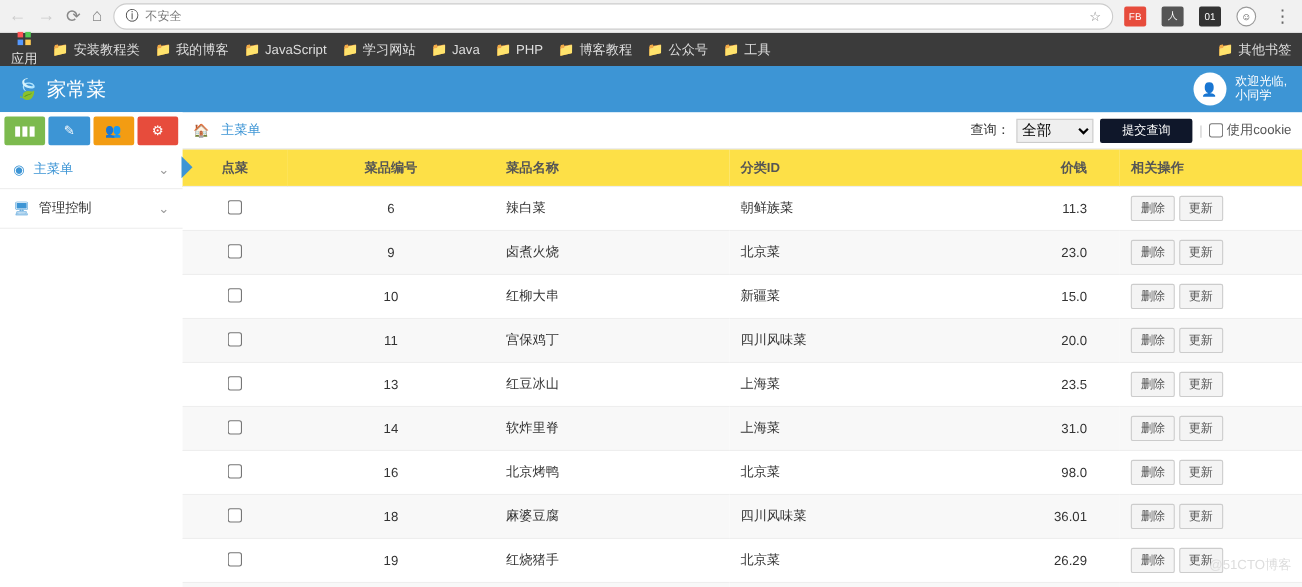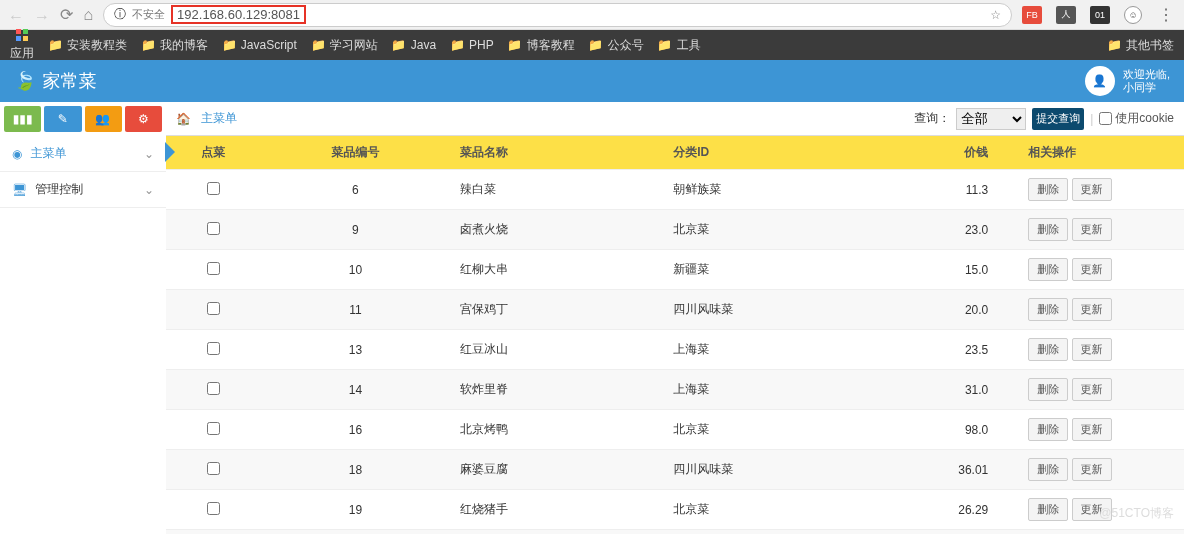--- a/index.html
+++ b/index.html
@@ -40,21 +40,21 @@
 .qbtn { flex: 1; height: 26px; display: flex; align-items: center; justify-content: center; color: #fff; border-radius: 2px; cursor: pointer; font-size: 12px; }
 .qbtn.green { background: #7cba4e; }
 .qbtn.blue { background: #3d95d5; }
 .qbtn.orange { background: #f39c12; }
 .qbtn.red { background: #e74c3c; }
 .breadcrumb-bar { flex: 1; display: flex; align-items: center; padding: 4px 10px; gap: 10px; border-bottom: 1px solid #ddd; }
 .breadcrumb-bar .home { color: #3d95d5; }
 .breadcrumb-bar .crumb { color: #3d95d5; cursor: pointer; }
 .search-area { margin-left: auto; display: flex; align-items: center; gap: 6px; }
 .search-area select { height: 22px; width: 70px; border: 1px solid #ccc; }
-.search-btn { background: #0c4a6e; color: #fff; border: none; height: 22px; padding: 0 4px; cursor: pointer; border-radius: 2px; font-size: 11px; }
+.search-btn { background: #0f172a; color: #fff; border: none; height: 22px; padding: 0 20px; cursor: pointer; border-radius: 2px; font-size: 11px; }
 .cookie-lbl { display: flex; align-items: center; gap: 3px; color: #555; }
 .sep { color: #ccc; }
 
 
 .main { display: flex; }
 .sidebar { width: 166px; }
 .sb-item { display: flex; align-items: center; gap: 8px; padding: 9px 12px; border-bottom: 1px solid #eee; cursor: pointer; position: relative; }
 .sb-item.active { background: #fff; color: #3d95d5; }
 .sb-item .sicon { color: #3d95d5; }
 .sb-item .chev { margin-left: auto; color: #999; }
@@ -81,21 +81,20 @@
 <body>
 
 <div class="browser-bar">
   <span class="nav-arrow disabled">←</span>
   <span class="nav-arrow disabled">→</span>
   <span class="nav-arrow">⟳</span>
   <span class="nav-arrow">⌂</span>
   <div class="url-box">
     <span>ⓘ</span>
     <span class="insecure">不安全</span>
-    <span class="url">192.168.60.129:8081</span>
     <span class="star">☆</span>
   </div>
   <div class="chrome-icons">
     <span style="background:#e74c3c">FB</span>
     <span style="background:#555">人</span>
     <span style="background:#333">01</span>
     <span class="avatar">☺</span>
     <span class="dots">⋮</span>
   </div>
 </div>

